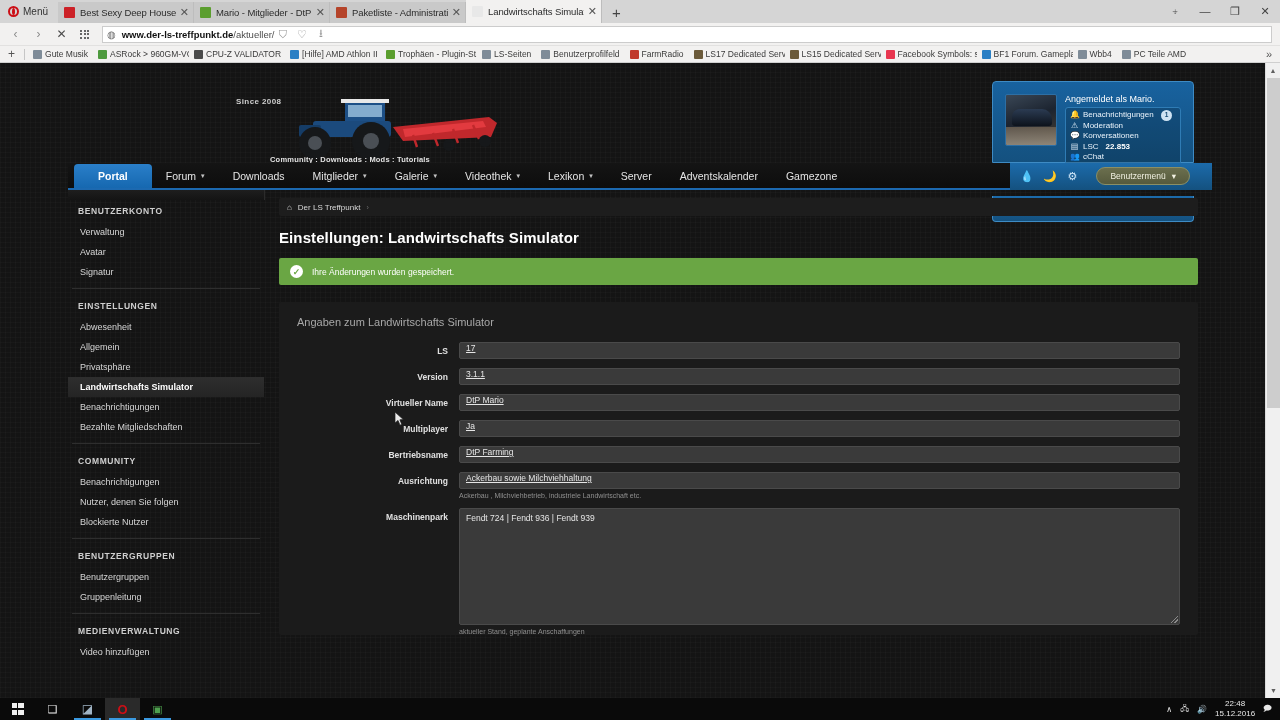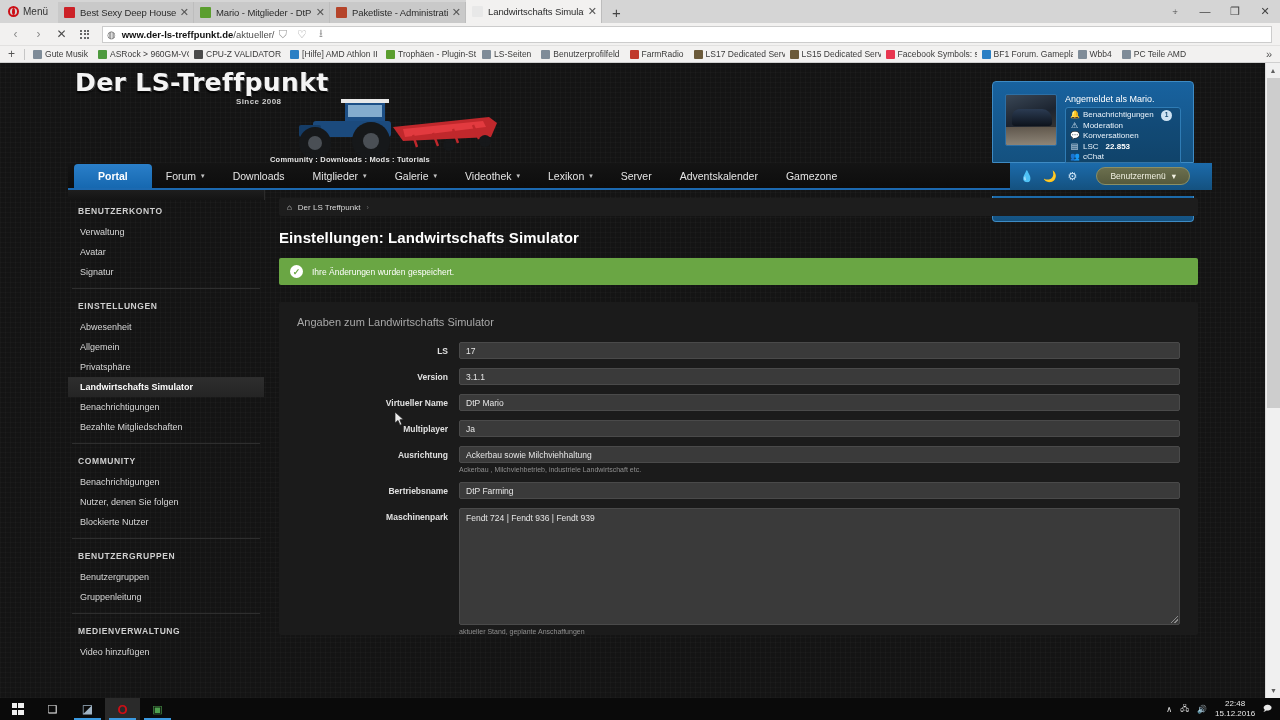--- a/index.html
+++ b/index.html
@@ -271,21 +271,21 @@
   .row-label {
     width: 180px; flex: 0 0 180px; text-align: right;
     font-size: 8.5px; font-weight: bold; color: #e0e0e0;
     padding-right: 11px; padding-top: 4px;
   }
   .row-field { flex: 1; padding-right: 18px; min-width: 0; }
   .inp {
     width: 100%; height: 17px; background: #3a3a3a;
     border: 1px solid #4a4a4a; border-radius: 2px;
     font-size: 8.5px; color: #e6e6e6;
-    display: flex; align-items: center; padding: 0 6px;
+    display: flex; padding: 0 6px; text-decoration: underline;
   }
   .ta {
     width: 100%; background: #3a3a3a; border: 1px solid #4a4a4a;
     border-radius: 2px; font-size: 8.5px; color: #e6e6e6;
     padding: 4px 6px; position: relative;
   }
   .ta.big { height: 117px; }
   .ta.small { height: 60px; }
   .resize {
     position: absolute; right: 1px; bottom: 1px; width: 7px; height: 7px;
@@ -457,21 +457,20 @@
           <span>PC Teile AMD</span>
         </div>
       </div>
     <div class="bm-over">»</div>
   </div>
 
   <div class="page">
     <div class="wrapper">
 
       <div class="site-header">
-        <div class="logo-title">Der LS-Treffpunkt</div>
         <div class="logo-since">Since 2008</div>
         <svg class="tractor" viewBox="0 0 250 70">
           <g>
             <path d="M92 12 L132 12 L132 38 L92 38 Z" fill="#1d4f86"></path>
             <path d="M95 14 L129 14 L129 26 L95 26 Z" fill="#9fc3e0" opacity=".8"></path>
             <path d="M88 8 L136 8 L136 12 L88 12 Z" fill="#e8e8e8"></path>
             <rect x="60" y="30" width="78" height="16" rx="3" fill="#1b4a7d"></rect>
             <rect x="46" y="34" width="22" height="12" rx="2" fill="#153c66"></rect>
             <circle cx="62" cy="52" r="16" fill="#16181a"></circle>
             <circle cx="62" cy="52" r="7" fill="#4a4f55"></circle>
@@ -651,34 +650,34 @@
                 </div>
                 <div class="row">
                   <div class="row-label">Multiplayer</div>
                   <div class="row-field">
                     <div class="inp">
                       <span>Ja</span>
                     </div>
                   </div>
                 </div>
                 <div class="row">
+                  <div class="row-label">Bertriebsname</div>
+                  <div class="row-field">
+                    <div class="inp">
+                      <span>DtP Farming</span>
+                    </div>
+                  </div>
+                </div>
+                <div class="row">
                   <div class="row-label">Ausrichtung</div>
                   <div class="row-field">
                     <div class="inp">
                       <span>Ackerbau sowie Milchviehhaltung</span>
                     </div>
                     <div class="hint">Ackerbau , Milchviehbetrieb, industriele Landwirtschaft etc.</div>
-                  </div>
-                </div>
-                <div class="row">
-                  <div class="row-label">Bertriebsname</div>
-                  <div class="row-field">
-                    <div class="inp">
-                      <span>DtP Farming</span>
-                    </div>
                   </div>
                 </div>
                 <div class="row">
                   <div class="row-label">Maschinenpark</div>
                   <div class="row-field">
                     <div class="ta big"><span>Fendt 724 | Fendt 936 | Fendt 939</span><span class="resize"></span></div>
                     <div class="hint">aktueller Stand, geplante Anschaffungen</div>
                   </div>
                 </div>
               </div>

